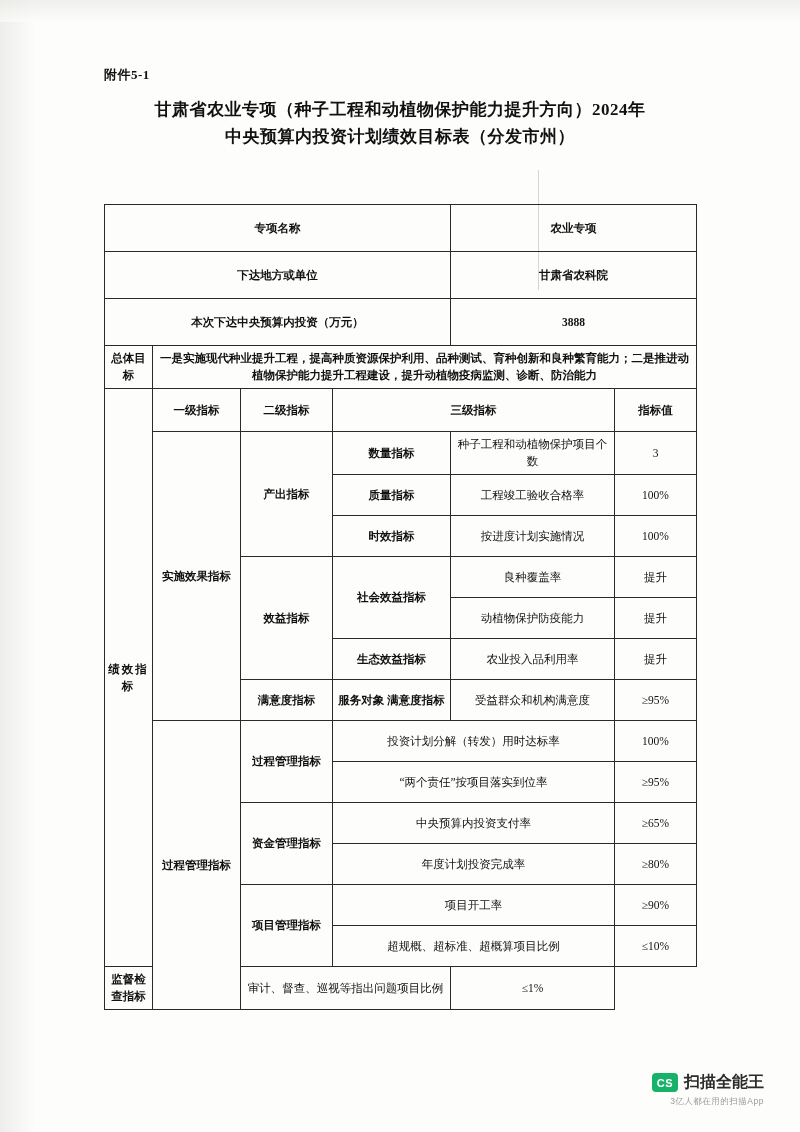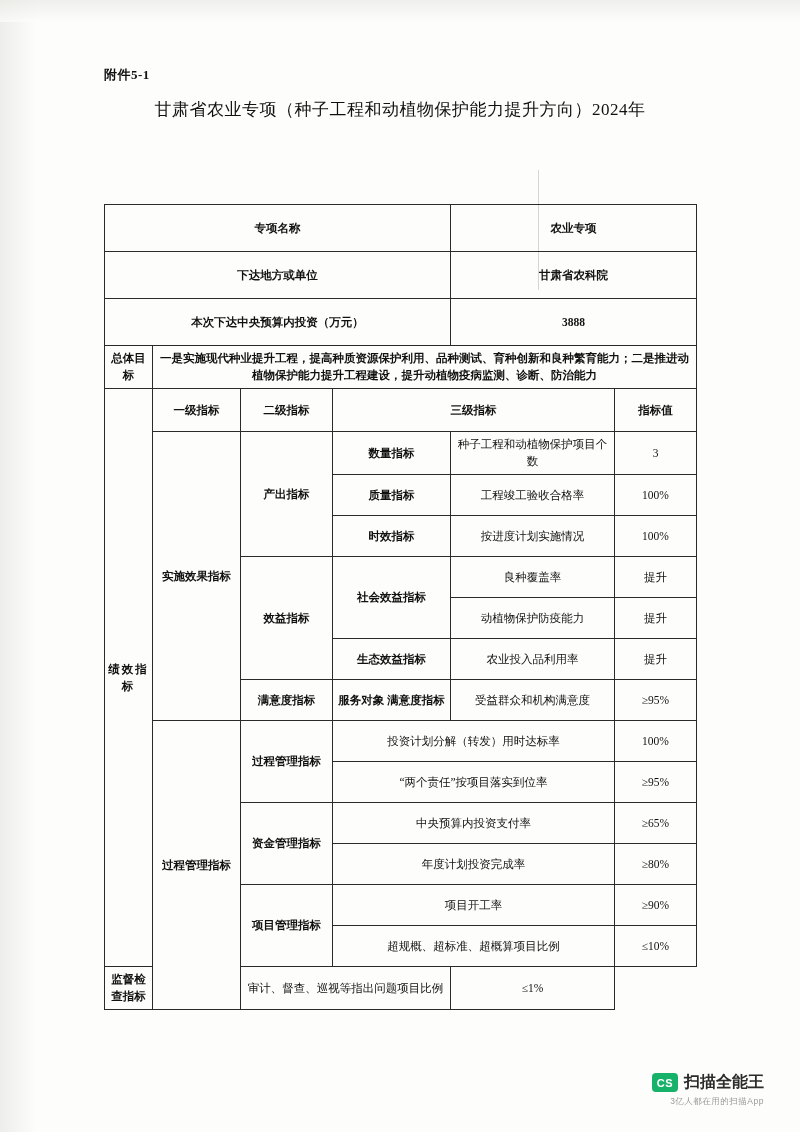--- a/index.html
+++ b/index.html
@@ -31,21 +31,21 @@
   }
   .title-block {
     position: absolute;
     left: 100px;
     top: 96px;
     width: 600px;
     text-align: center;
   }
   .title-line {
     font-size: 17px;
-    font-weight: normal;
+    font-weight: bold;
     line-height: 27px;
     letter-spacing: 0.5px;
   }
   .subtitle {
     position: absolute;
     left: 100px;
     top: 160px;
     width: 600px;
     text-align: center;
     font-size: 13px;
@@ -170,20 +170,21 @@
 
 <div class="page">
   <div class="scan-edge-left"></div>
   <div class="scan-edge-top"></div>
   <div class="fold"></div>
 
   <div class="attach-no">附件5-1</div>
 
   <div class="title-block">
     <div class="title-line">甘肃省农业专项（种子工程和动植物保护能力提升方向）2024年</div>
+    <div class="title-line">中央预算内投资计划绩效目标表（分发市州）</div>
   </div>
 
   <table class="doc">
     <colgroup>
       <col style="width:48px">
       <col style="width:88px">
       <col style="width:92px">
       <col style="width:118px">
       <col style="width:164px">
       <col style="width:82px">

